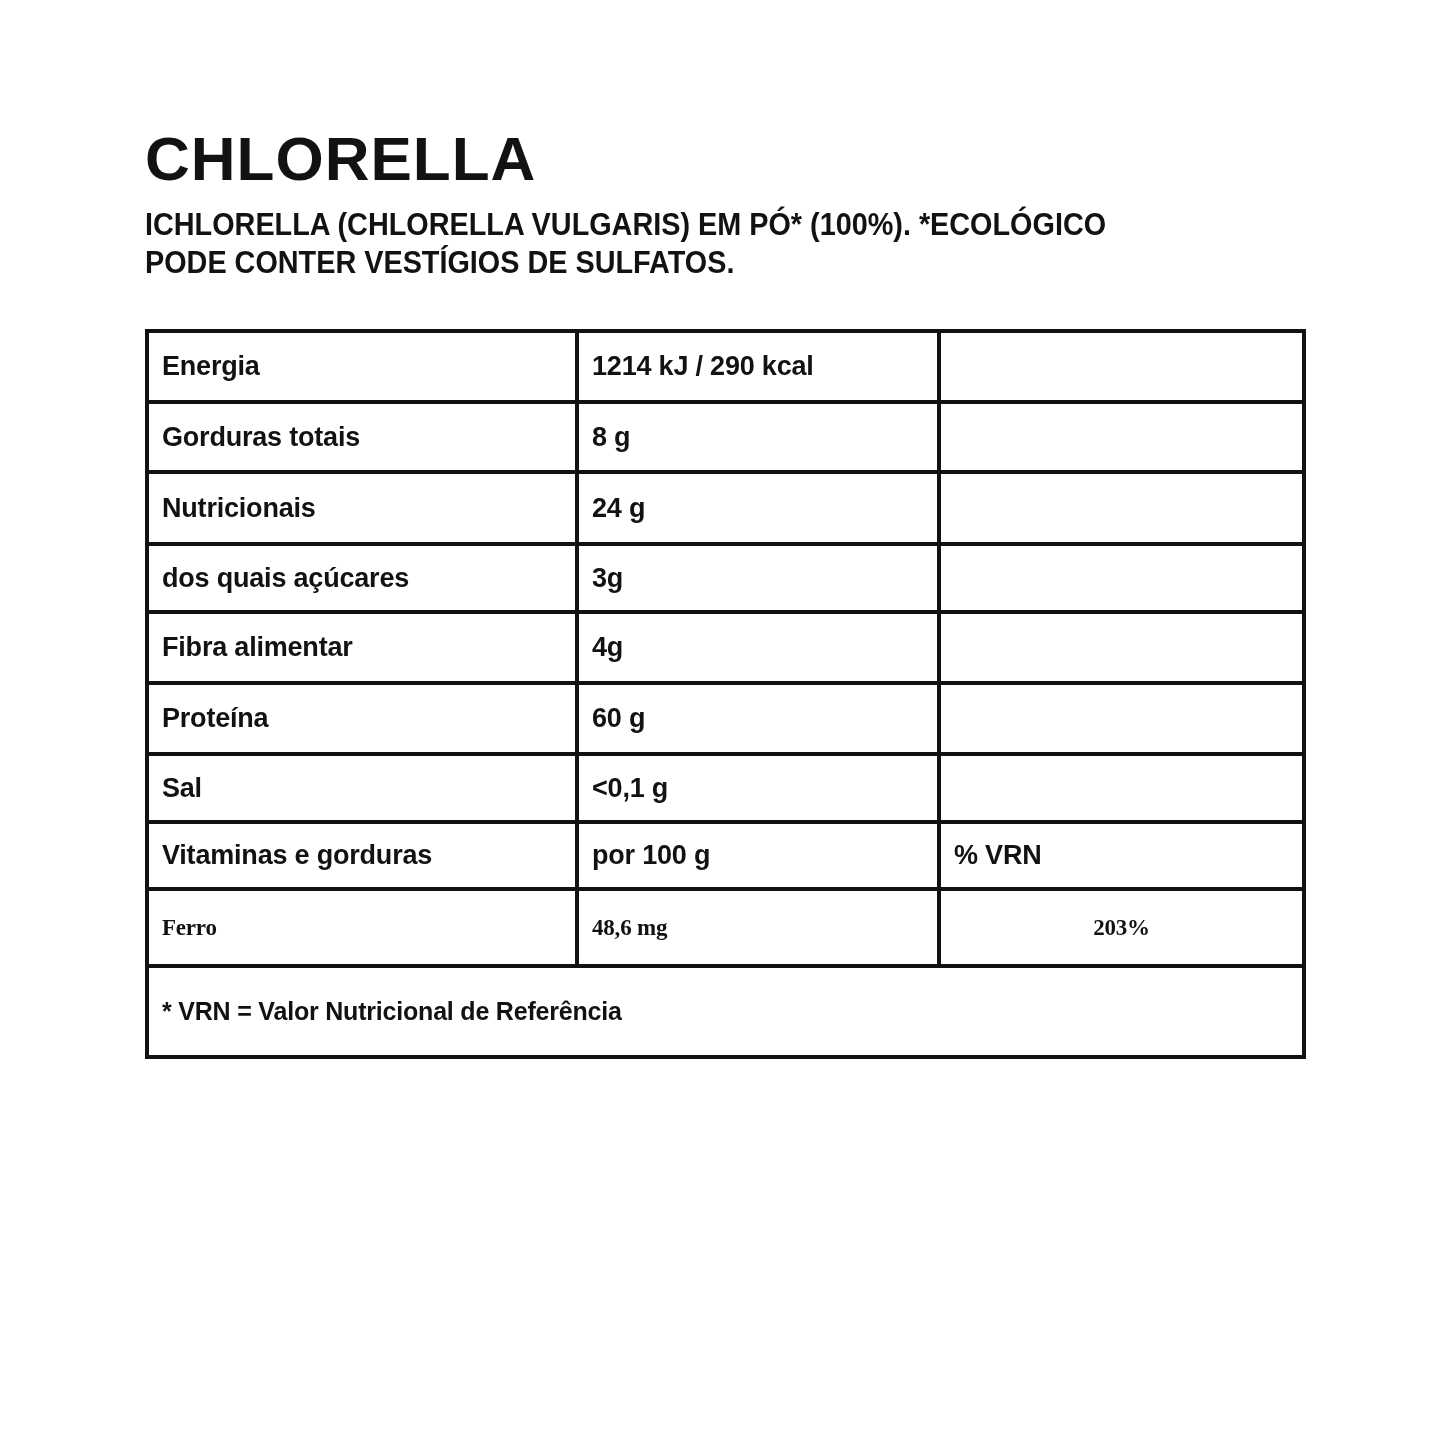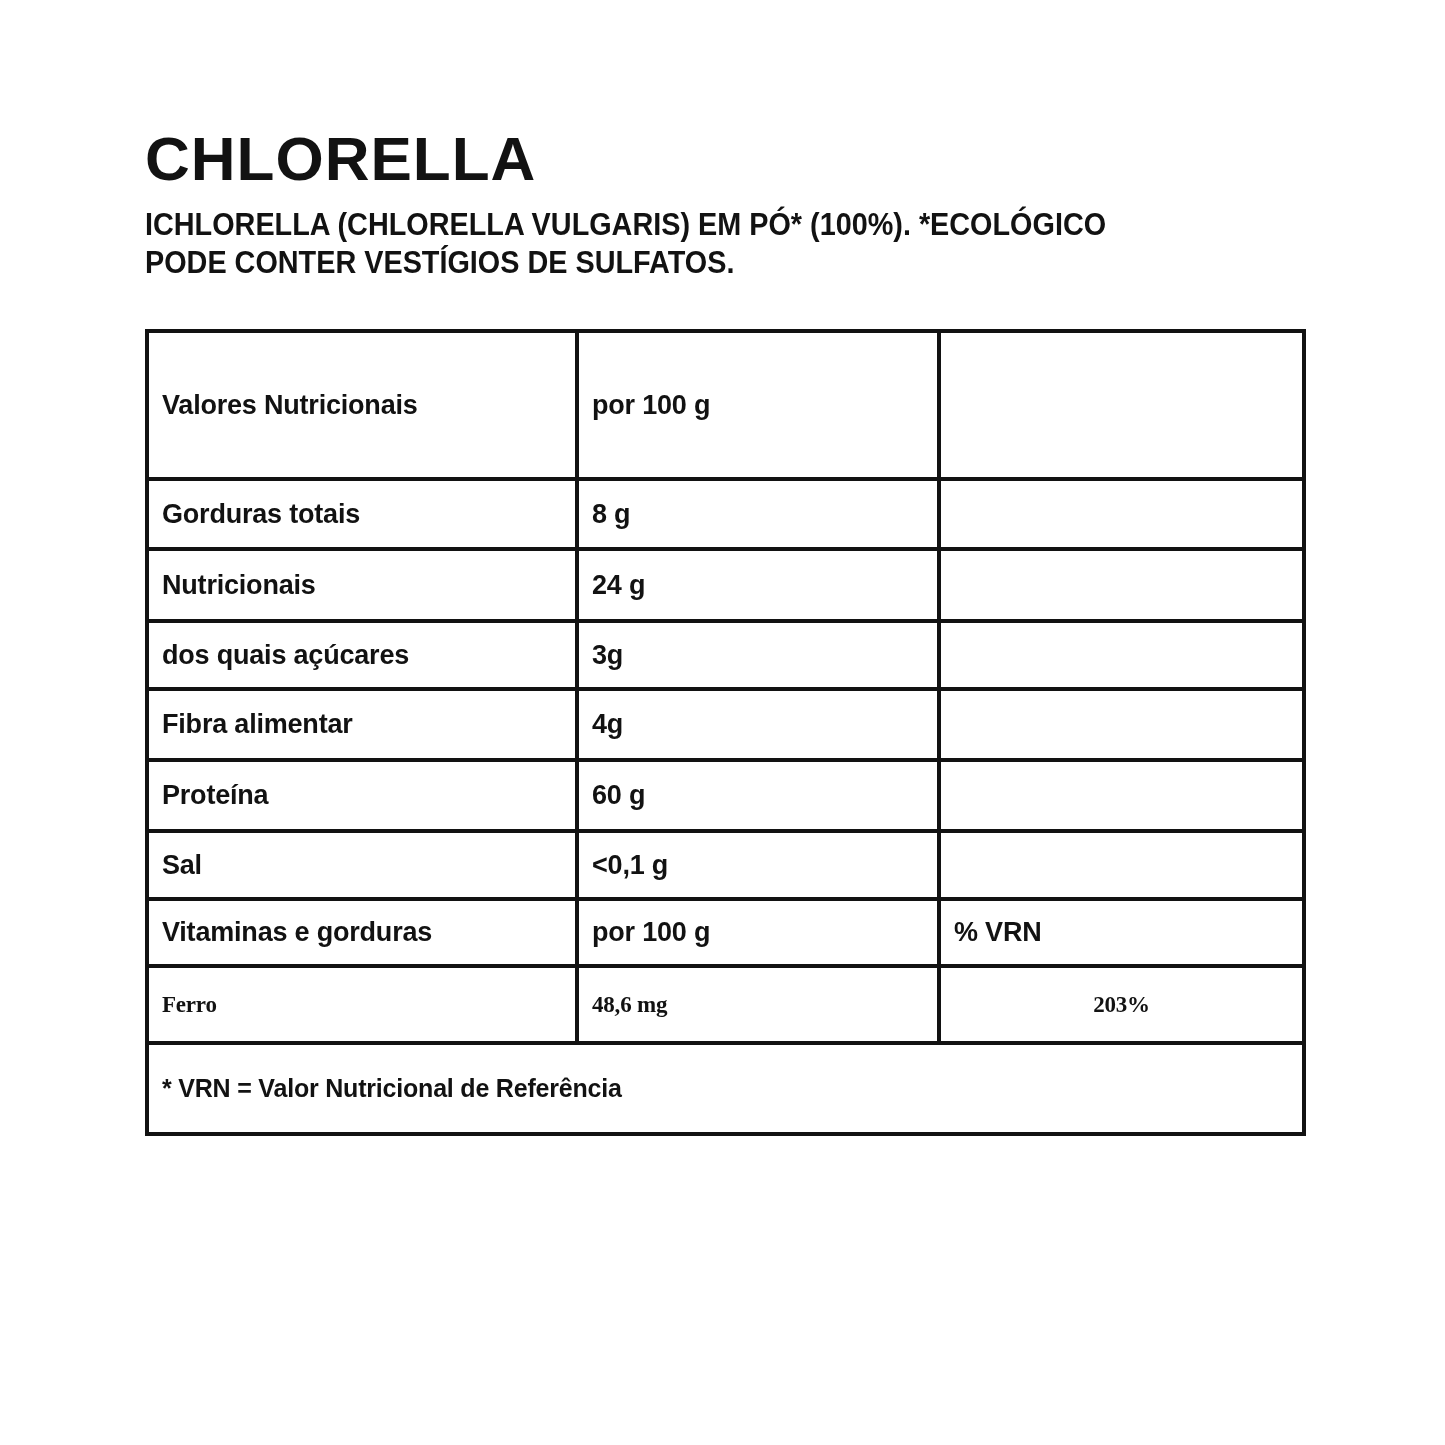--- a/index.html
+++ b/index.html
@@ -77,23 +77,23 @@
   <span>PODE CONTER VESTÍGIOS DE SULFATOS.</span>
 </p>
 
 <table class="nutrition-table">
   <colgroup>
     <col style="width:430px">
     <col style="width:362px">
     <col style="width:365px">
   </colgroup>
   <tbody id="nutrition-body">
-      <tr style="height: 148px;">
-        <td class="col-label">Valores Nutricionais</td>
-        <td class="col-value">por 100 g</td>
+      <tr style="height: 71px;">
+        <td class="col-label">Energia</td>
+        <td class="col-value">1214 kJ / 290 kcal</td>
         <td class="col-vrn"></td>
       </tr>
       <tr style="height: 70px;">
         <td class="col-label">Gorduras totais</td>
         <td class="col-value">8 g</td>
         <td class="col-vrn"></td>
       </tr>
       <tr style="height: 72px;">
         <td class="col-label">Nutricionais</td>
         <td class="col-value">24 g</td>

